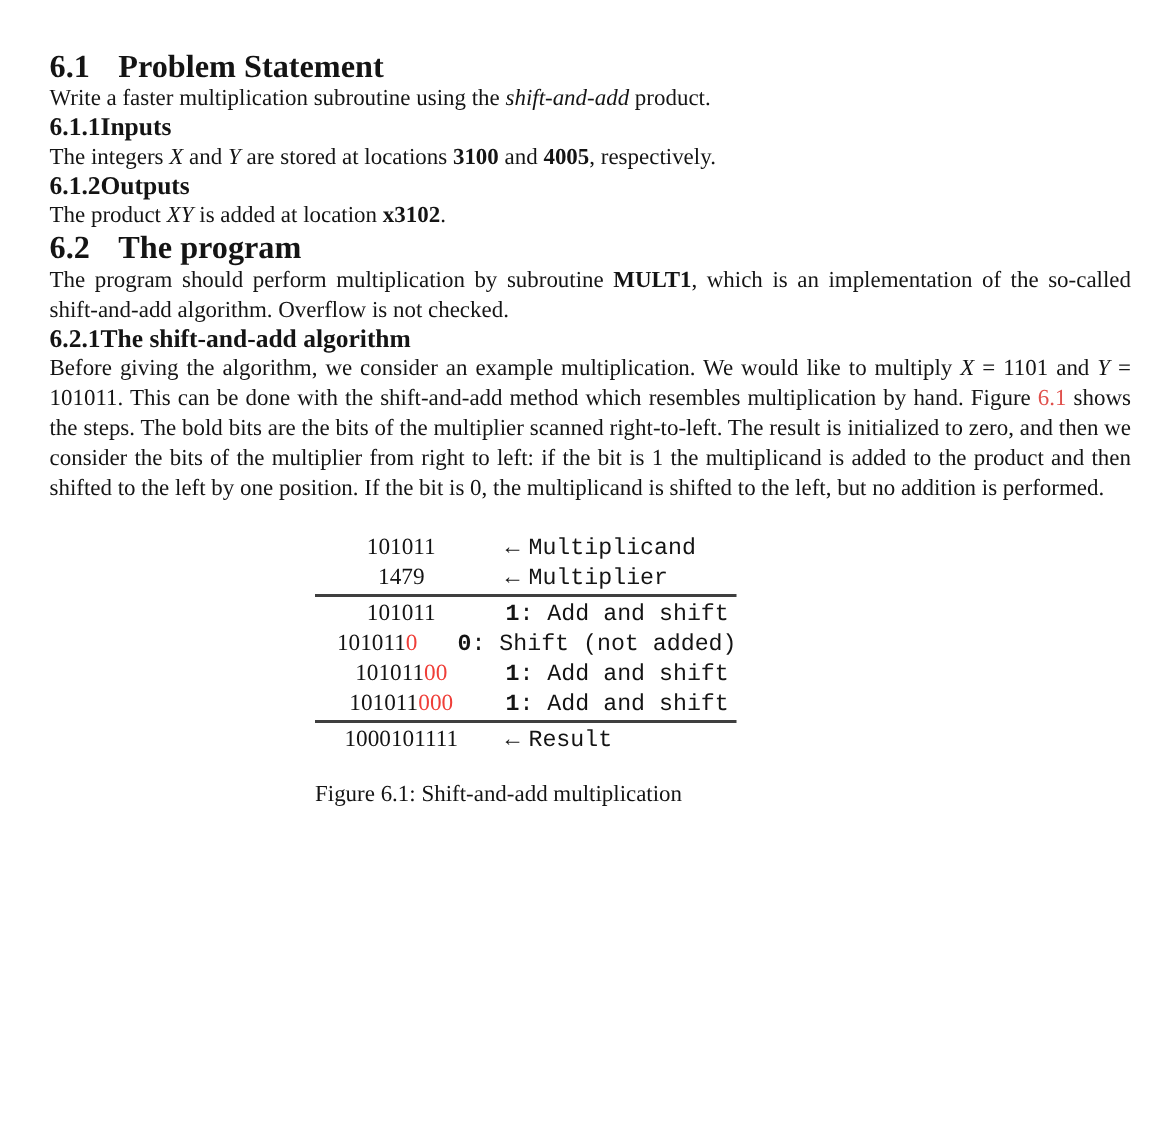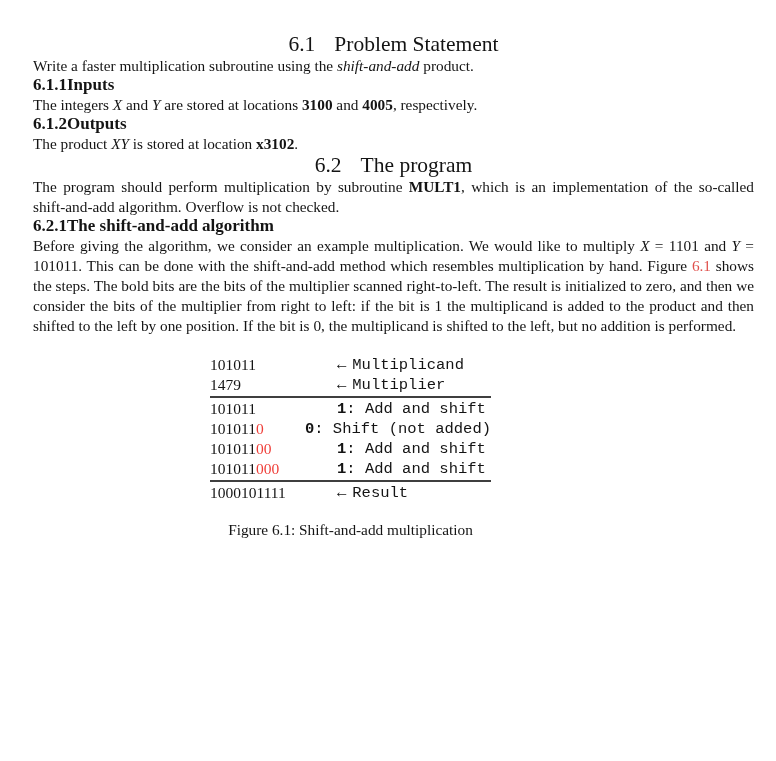--- a/index.html
+++ b/index.html
@@ -5,21 +5,21 @@
   html, body { margin: 0; padding: 0; }
   body {
     width: 776px; height: 761px;
     background: #ffffff;
     color: #141414;
     font-family: "Liberation Serif", "DejaVu Serif", serif;
     overflow: hidden;
   }
   .page { padding: 33px 22px 0 33px; }
 
-  h1.sec { font-size: 21.5px; line-height: 1.08; margin: 0; font-weight: normal; text-align: center; }
+  h1.sec { font-size: 21.5px; line-height: 1.08; margin: 0; font-weight: bold; }
   h1.sec .num { display: inline-block; margin-right: 19px; }
   h2.subsec { font-size: 17px; line-height: 1.1; margin: 0; font-weight: bold; }
   h2.subsec .num { display: inline-block; margin-right: 0; }
 
   p.body {
     font-size: 15.3px; line-height: 20px;
     margin: 0; text-align: justify;
   }
   p.body em { }
   p.body .b { font-weight: bold; }
@@ -31,34 +31,33 @@
   .mt-h1      { margin-top: 36px; }
   .mt-prog    { margin-top: 20px; }
   .mt-algo    { margin-top: 13px; }
 
   .figure { margin-top: 19px; }
   .ftable {
     margin-left: 177px; width: 281px;
     font-size: 15.5px; color: #141414;
   }
   .frow { display: flex; height: 20px; line-height: 20px; }
-  .fnum { width: 115px; text-align: left; white-space: pre; }
+  .fnum { width: 115px; text-align: center; white-space: pre; }
   .flabel { margin-left: 12px; white-space: pre; flex: 1; text-align: left; font-family: Liberation Mono, monospace; }
   .steps {
     border-top: 2px solid #3f3f3f;
     border-bottom: 2px solid #3f3f3f;
     margin: 1px 0; padding: 1px 0;
   }
   .num-red { color: #ef3e38; }
   .bit { font-weight: bold; }
   .arrow { margin-right: 6px; }
   .fcaption {
     margin-left: 177px; width: 281px;
     margin-top: 18px;
-    text-align: center;
     font-size: 15.3px;
   }
 </style>
 </head>
 <body>
 
 <div class="page">
 
   <h1 class="sec">
     <span class="num">6.1</span><span>Problem Statement</span>
@@ -74,21 +73,21 @@
 
   <p class="body mt-p">
     <span>The integers </span><em>X</em><span> and </span><em>Y</em><span> are stored at locations </span><span class="b">3100</span><span> and </span><span class="b">4005</span><span>, respectively.</span>
   </p>
 
   <h2 class="subsec mt-h2">
     <span class="num">6.1.2</span><span>Outputs</span>
   </h2>
 
   <p class="body mt-p">
-    <span>The product </span><em>XY</em><span> is stored at location </span><span class="b">x3102</span><span>.</span>
+    <span>The product </span><em>XY</em><span> is added at location </span><span class="b">x3102</span><span>.</span>
   </p>
 
   <h1 class="sec mt-h1">
     <span class="num">6.2</span><span>The program</span>
   </h1>
 
   <p class="body mt-prog">
     <span>The program should perform multiplication by subroutine </span><span class="b">MULT1</span><span>, which is an implementation of the so-called shift-and-add algorithm. Overflow is not checked.</span>
   </p>
 

